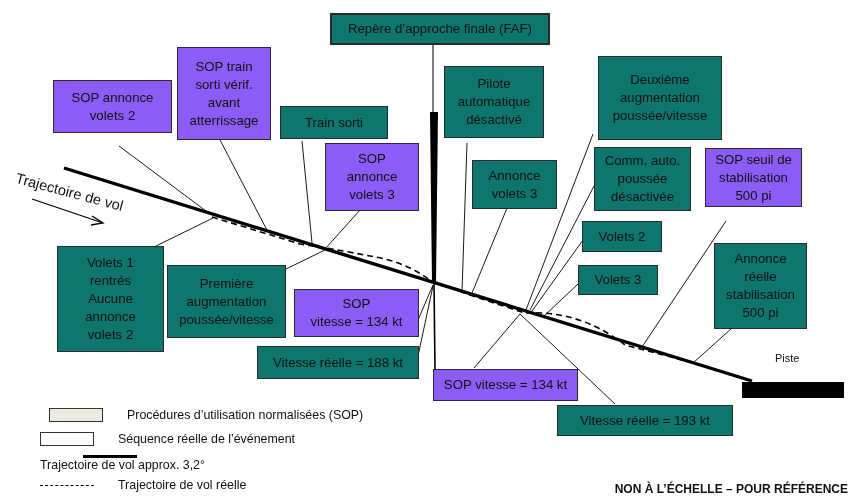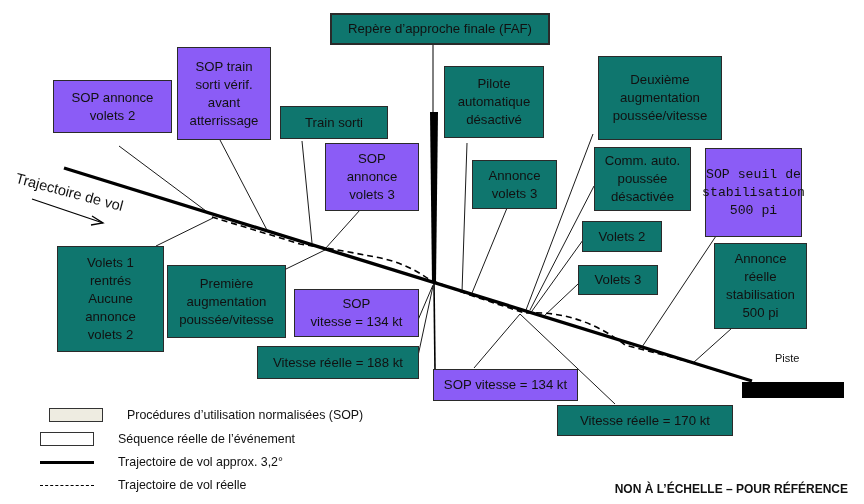--- a/index.html
+++ b/index.html
@@ -68,21 +68,21 @@
   <div class="box sop" style="left:177px;top:47px;width:94px;height:93px;">SOP train
 sorti vérif.
 avant
 atterrissage</div>
   <div class="box sop" style="left:325px;top:143px;width:94px;height:68px;">SOP
 annonce
 volets 3</div>
   <div class="box sop" style="left:294px;top:289px;width:125px;height:48px;">SOP
 vitesse = 134 kt</div>
   <div class="box sop" style="left:433px;top:369px;width:145px;height:32px;">SOP vitesse = 134 kt</div>
-  <div class="box sop" style="left:705px;top:148px;width:97px;height:89px;font-family:Liberation Mono, monospace;">SOP seuil de
+  <div class="box sop" style="left:705px;top:148px;width:97px;height:59px;">SOP seuil de
 stabilisation
 500 pi</div>
 
   <div class="box" style="left:280px;top:106px;width:108px;height:33px;">Train sorti</div>
   <div class="box" style="left:57px;top:246px;width:107px;height:106px;">Volets 1
 rentrés
 Aucune
 annonce
 volets 2</div>
   <div class="box" style="left:167px;top:265px;width:119px;height:73px;">Première
@@ -99,34 +99,34 @@
 volets 3</div>
   <div class="box" style="left:594px;top:147px;width:97px;height:64px;">Comm. auto.
 poussée
 désactivée</div>
   <div class="box" style="left:582px;top:221px;width:80px;height:31px;">Volets 2</div>
   <div class="box" style="left:578px;top:265px;width:80px;height:30px;">Volets 3</div>
   <div class="box" style="left:714px;top:243px;width:93px;height:86px;">Annonce
 réelle
 stabilisation
 500 pi</div>
-  <div class="box" style="left:557px;top:405px;width:176px;height:31px;">Vitesse réelle = 170 kt</div>
+  <div class="box" style="left:557px;top:405px;width:176px;height:31px;">Vitesse réelle = 193 kt</div>
 
   <div class="traj-label">Trajectoire de vol</div>
   <div class="lbl" style="left:775px;top:352px;">Piste</div>
 
   <div class="legend-row" style="top:408px;padding-left:9px;">
     <span class="legend-swatch sop"></span>
     <span>Procédures d’utilisation normalisées (SOP)</span>
   </div>
   <div class="legend-row" style="top:432px;">
     <span class="legend-swatch real"></span>
     <span>Séquence réelle de l’événement</span>
   </div>
-  <div class="legend-row" style="top:455px;">
+  <div class="legend-row" style="top:455px;flex-direction:column;">
     <span class="legend-swatch solid"></span>
     <span>Trajectoire de vol approx. 3,2°</span>
   </div>
   <div class="legend-row" style="top:478px;">
     <span class="legend-swatch dash"></span>
     <span>Trajectoire de vol réelle</span>
   </div>
 
   <div class="note">NON À L’ÉCHELLE – POUR RÉFÉRENCE</div>
 </div>

